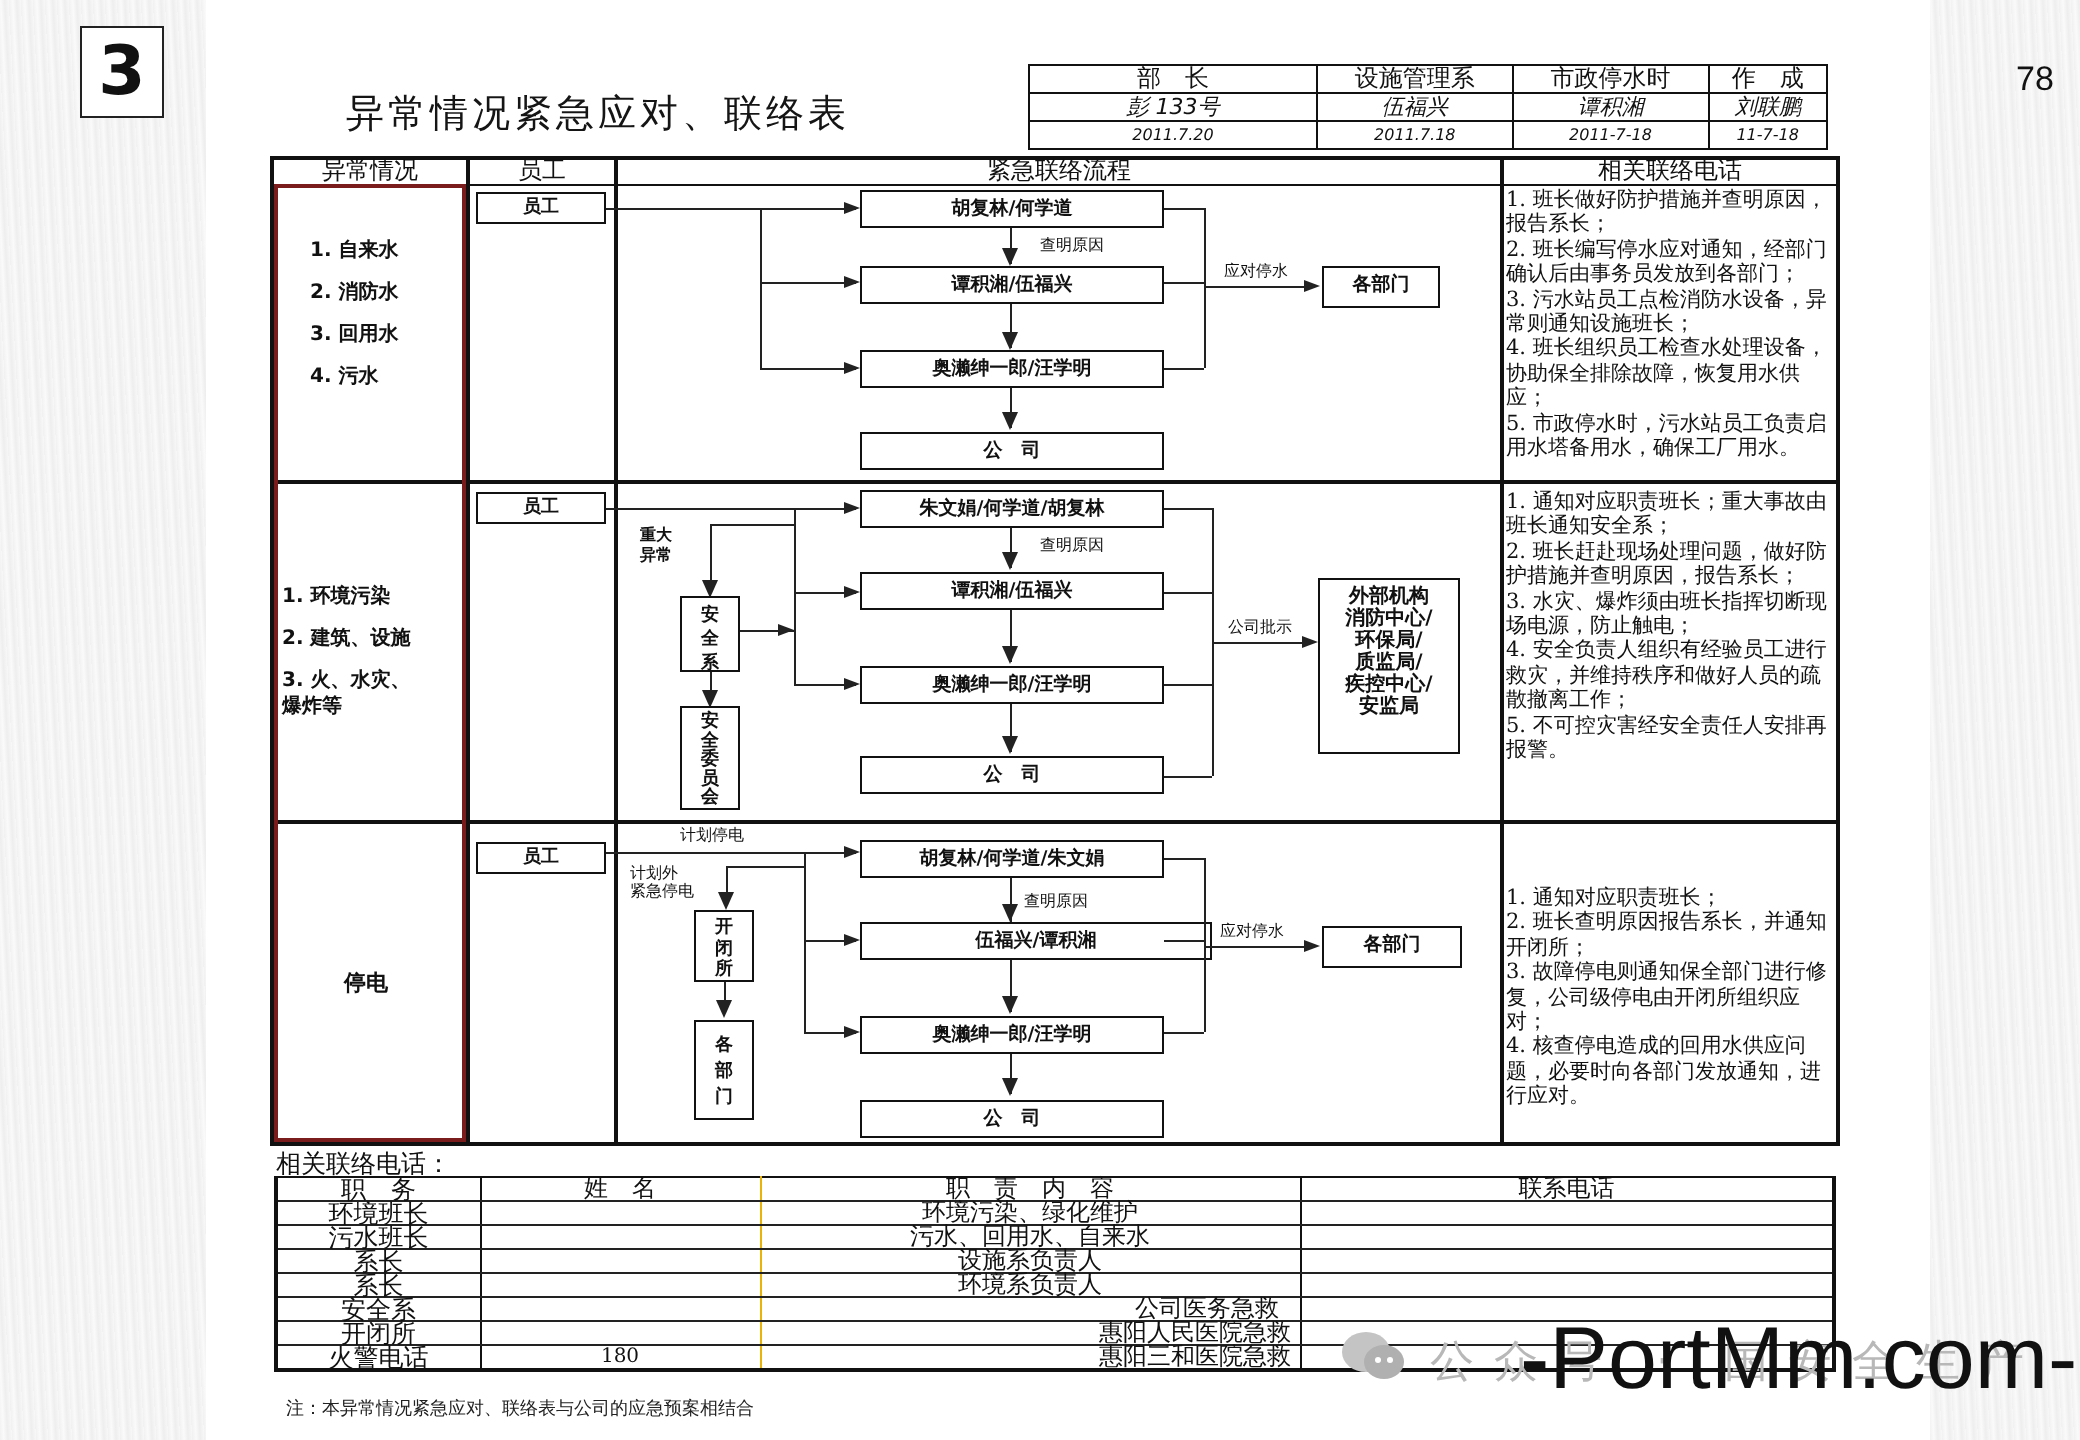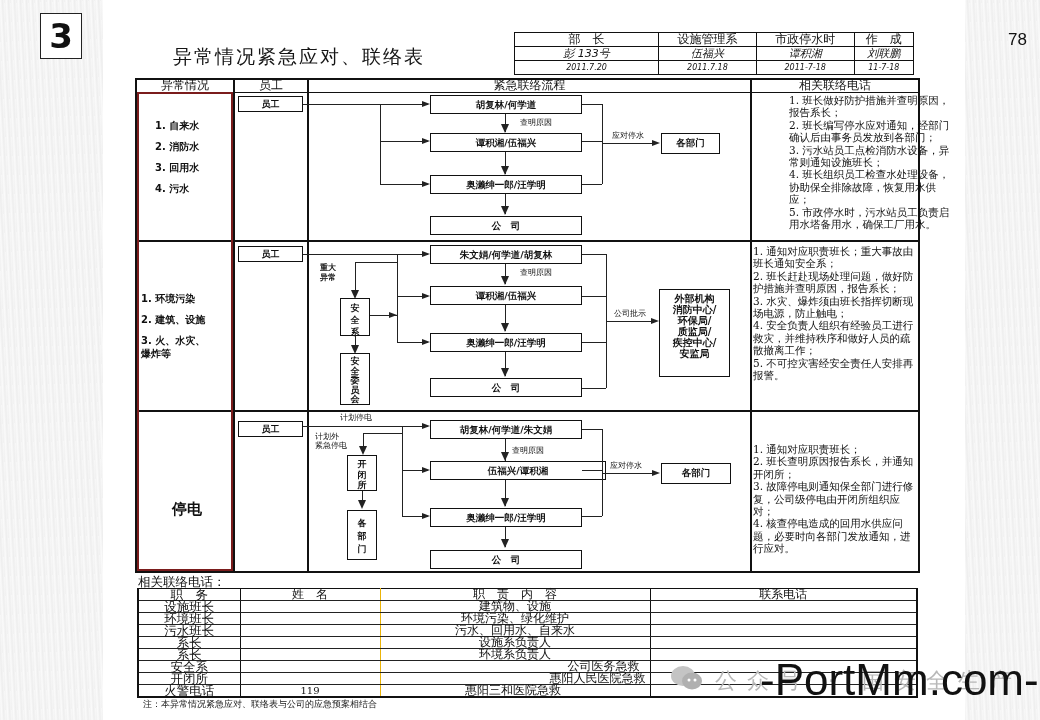--- a/index.html
+++ b/index.html
@@ -169,21 +169,21 @@
 <div class="arr-d" style="left:501px;top:206px;"></div>
 <div class="fbox" style="left:430px;top:216px;width:152px;">公　司</div>
 <div class="ln" style="left:582px;top:104px;width:20px;height:1px;"></div>
 <div class="ln" style="left:582px;top:141px;width:20px;height:1px;"></div>
 <div class="ln" style="left:582px;top:184px;width:20px;height:1px;"></div>
 <div class="ln" style="left:602px;top:104px;width:1px;height:80px;"></div>
 <div class="ln" style="left:602px;top:143px;width:55px;height:1px;"></div>
 <div class="arr-r" style="left:652px;top:140px;"></div>
 <div class="lab" style="left:612px;top:130px;">应对停水</div>
 <div class="fbox" style="left:661px;top:133px;width:59px;height:21px;">各部门</div>
-<div class="measures" style="top:94px;margin-left:36px;">1. 班长做好防护措施并查明原因，报告系长；
+<div class="measures" style="top:94px;">1. 班长做好防护措施并查明原因，报告系长；
 2. 班长编写停水应对通知，经部门确认后由事务员发放到各部门；
 3. 污水站员工点检消防水设备，异常则通知设施班长；
 4. 班长组织员工检查水处理设备，协助保全排除故障，恢复用水供应；
 5. 市政停水时，污水站员工负责启用水塔备用水，确保工厂用水。</div>
 
 <div class="cat" style="left:141px;top:288px;">
   <div>1. 环境污染</div>
   <div>2. 建筑、设施</div>
   <div style="line-height:14px;margin-top:4px;">3. 火、水灾、</div>
   <div style="line-height:12px;">爆炸等</div>
@@ -237,21 +237,21 @@
 环保局/
 质监局/
 疾控中心/
 安监局</div>
 <div class="measures" style="top:245px;">1. 通知对应职责班长；重大事故由班长通知安全系；
 2. 班长赶赴现场处理问题，做好防护措施并查明原因，报告系长；
 3. 水灾、爆炸须由班长指挥切断现场电源，防止触电；
 4. 安全负责人组织有经验员工进行救灾，并维持秩序和做好人员的疏散撤离工作；
 5. 不可控灾害经安全责任人安排再报警。</div>
 
-<div class="cat" style="left:172px;top:499px;font-size:15px;">
+<div class="cat" style="left:172px;top:481px;font-size:11px;">
   <div>停电</div>
 </div>
 <div class="emp-box" style="top:421px;">员工</div>
 <div class="lab" style="left:340px;top:412px;">计划停电</div>
 <div class="ln" style="left:303px;top:426px;width:125px;height:1px;"></div>
 <div class="ln" style="left:402px;top:426px;width:1px;height:90px;"></div>
 <div class="ln" style="left:402px;top:470px;width:26px;height:1px;"></div>
 <div class="ln" style="left:402px;top:516px;width:26px;height:1px;"></div>
 <div class="arr-r" style="left:422px;top:423px;"></div>
 <div class="arr-r" style="left:422px;top:467px;"></div>
@@ -296,26 +296,20 @@
 <div class="contact-title">相关联络电话：</div>
 <table class="contact">
   <tbody>
       <tr>
     <td class="c1">职　务</td>
     <td class="c2" style="font-size:12px;">姓　名</td>
     <td class="c3">职　责　内　容</td>
     <td class="c4">联系电话</td>
   </tr>
   <tr>
-    <td class="c1">设施班长</td>
-    <td class="c2"></td>
-    <td class="c3">建筑物、设施</td>
-    <td class="c4"></td>
-  </tr>
-  <tr>
     <td class="c1">环境班长</td>
     <td class="c2"></td>
     <td class="c3">环境污染、绿化维护</td>
     <td class="c4"></td>
   </tr>
   <tr>
     <td class="c1">污水班长</td>
     <td class="c2"></td>
     <td class="c3">污水、回用水、自来水</td>
     <td class="c4"></td>
@@ -339,22 +333,22 @@
     <td class="c4"></td>
   </tr>
   <tr>
     <td class="c1">开闭所</td>
     <td class="c2"></td>
     <td class="c3" style="text-align:right;padding-right:4px;">惠阳人民医院急救</td>
     <td class="c4"></td>
   </tr>
   <tr>
     <td class="c1">火警电话</td>
-    <td class="c2">119</td>
-    <td class="c3" style="padding-right:4px;">惠阳三和医院急救</td>
+    <td class="c2">180</td>
+    <td class="c3" style="text-align:right;padding-right:4px;">惠阳三和医院急救</td>
     <td class="c4"></td>
   </tr>
 </tbody>
   </table>
 <div class="note">注：本异常情况紧急应对、联络表与公司的应急预案相结合</div>
 
 <svg class="wm-icon" viewBox="0 0 34 26">
   <ellipse cx="13" cy="11" rx="12" ry="10" fill="#c4c4c4"></ellipse>
   <ellipse cx="22" cy="16" rx="10" ry="8.5" fill="#b0b0b0"></ellipse>
   <circle cx="19" cy="15" r="1.5" fill="#fff"></circle>

